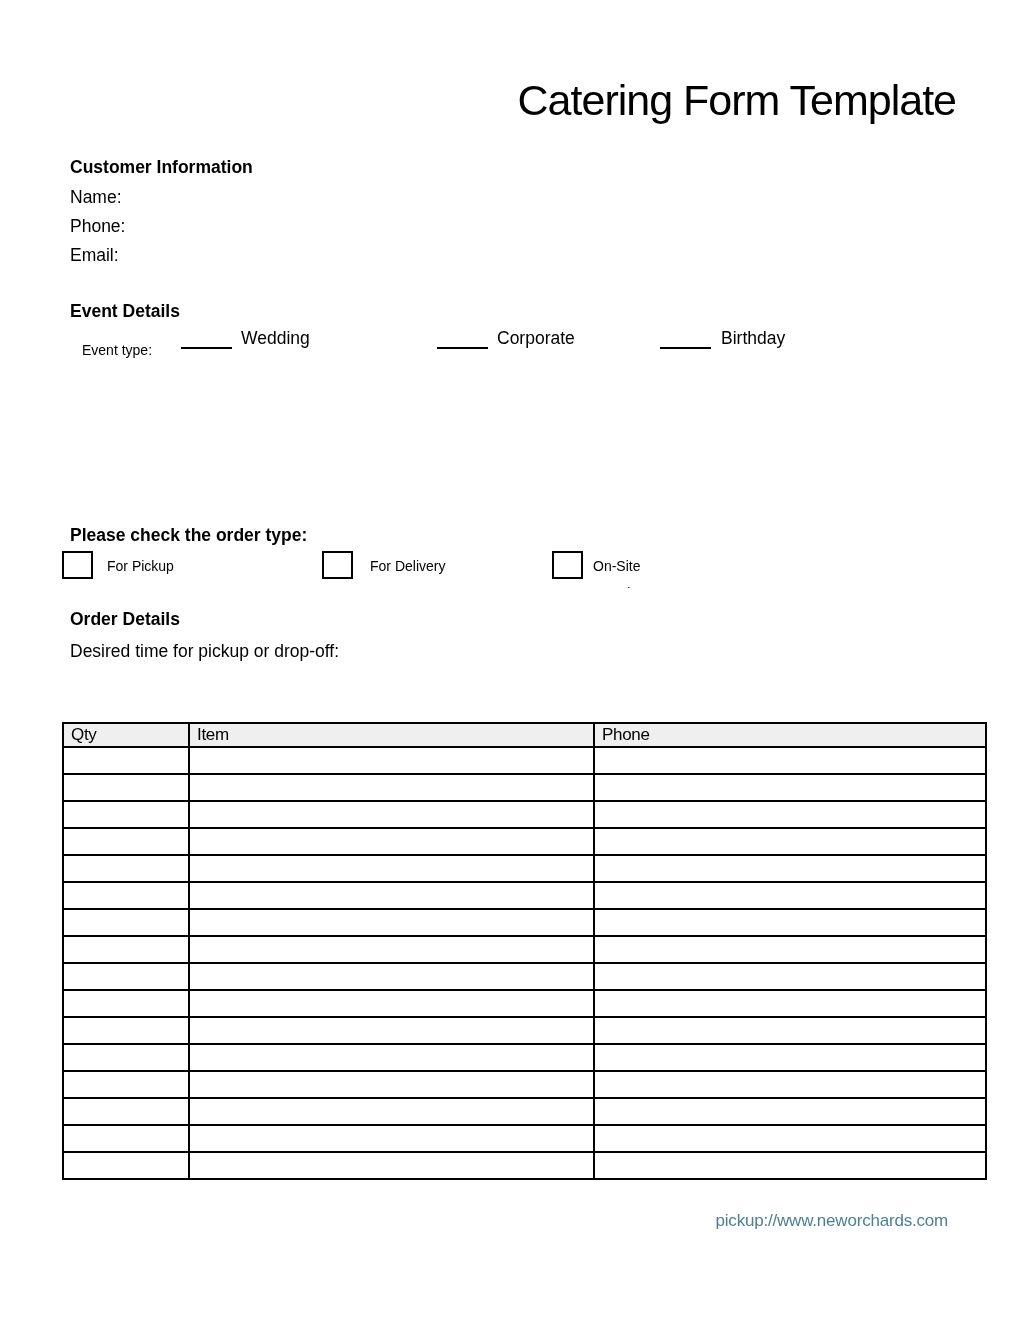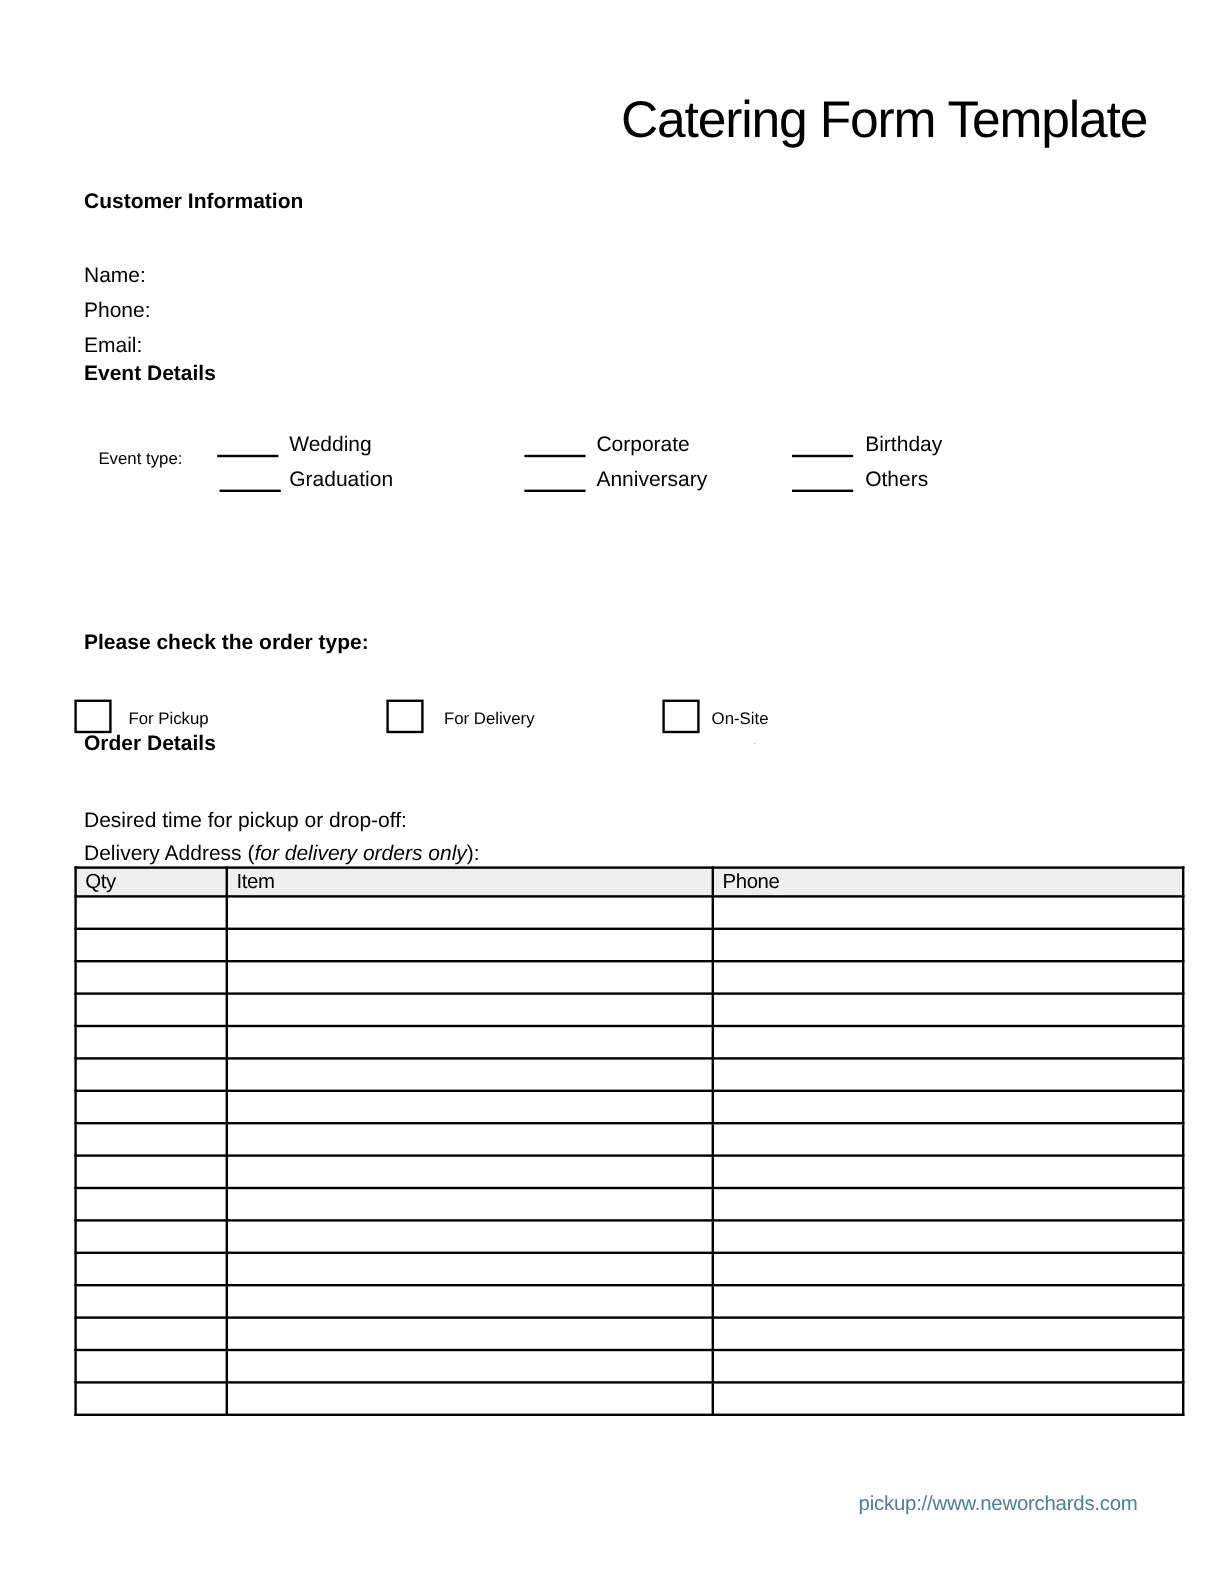--- a/index.html
+++ b/index.html
@@ -10,21 +10,21 @@
   html,body{margin:0;padding:0;background:#ffffff;}
   .page{
     position:relative;
     width:1020px;
     height:1320px;
     background:#ffffff;
     overflow:hidden;
     font-family:"Liberation Sans", sans-serif;
     color:var(--text);
   }
-  .abs{position:absolute;margin-top:32px;}
+  .abs{position:absolute;}
   .page-title{
     top:76px;
     right:64px;
     margin:0;
     font-size:43px;
     font-weight:400;
     letter-spacing:-1px;
     white-space:nowrap;
   }
   .section-heading{
@@ -138,44 +138,35 @@
   <div class="abs event-type-label">Event type:</div>
 
   <div class="abs option-row" style="top:328px">
     <span class="blank-line" style="left:181px"></span>
     <span class="option-label" style="left:241px">Wedding</span>
     <span class="blank-line" style="left:437px"></span>
     <span class="option-label" style="left:497px">Corporate</span>
     <span class="blank-line" style="left:660px"></span>
     <span class="option-label" style="left:721px">Birthday</span>
   </div>
-  <div class="abs option-row" style="top:357px">
-    <span class="blank-line" style="left:183px"></span>
-    <span class="option-label" style="left:241px">Graduation</span>
-    <span class="blank-line" style="left:437px"></span>
-    <span class="option-label" style="left:497px">Anniversary</span>
-    <span class="blank-line" style="left:660px"></span>
-    <span class="option-label" style="left:721px">Others</span>
-  </div>
 
 
   <h2 class="abs section-heading" style="top:525px">Please check the order type:</h2>
   <div class="abs checkbox-row">
     <span class="checkbox" style="left:62px"></span>
     <span class="checkbox-label" style="left:107px">For Pickup</span>
     <span class="checkbox" style="left:322px"></span>
     <span class="checkbox-label" style="left:370px">For Delivery</span>
     <span class="checkbox" style="left:552px"></span>
     <span class="checkbox-label two-line" style="left:593px"><span>On-Site</span><br><span>Catering</span></span>
   </div>
 
   <h2 class="abs section-heading" style="top:609px">Order Details</h2>
   <div class="abs order-lines" style="top:637px">
     <div class="field-line">Desired time for pickup or drop-off:</div>
-    <div class="field-line"><span>Delivery Address (</span><span class="italic">for delivery orders only</span><span>):</span></div>
   </div>
 
   <table class="order-table">
     <thead>
       <tr>
         <th class="col-qty">Qty</th>
         <th class="col-item">Item</th>
         <th class="col-notes">Phone</th>
       </tr>
     </thead>

